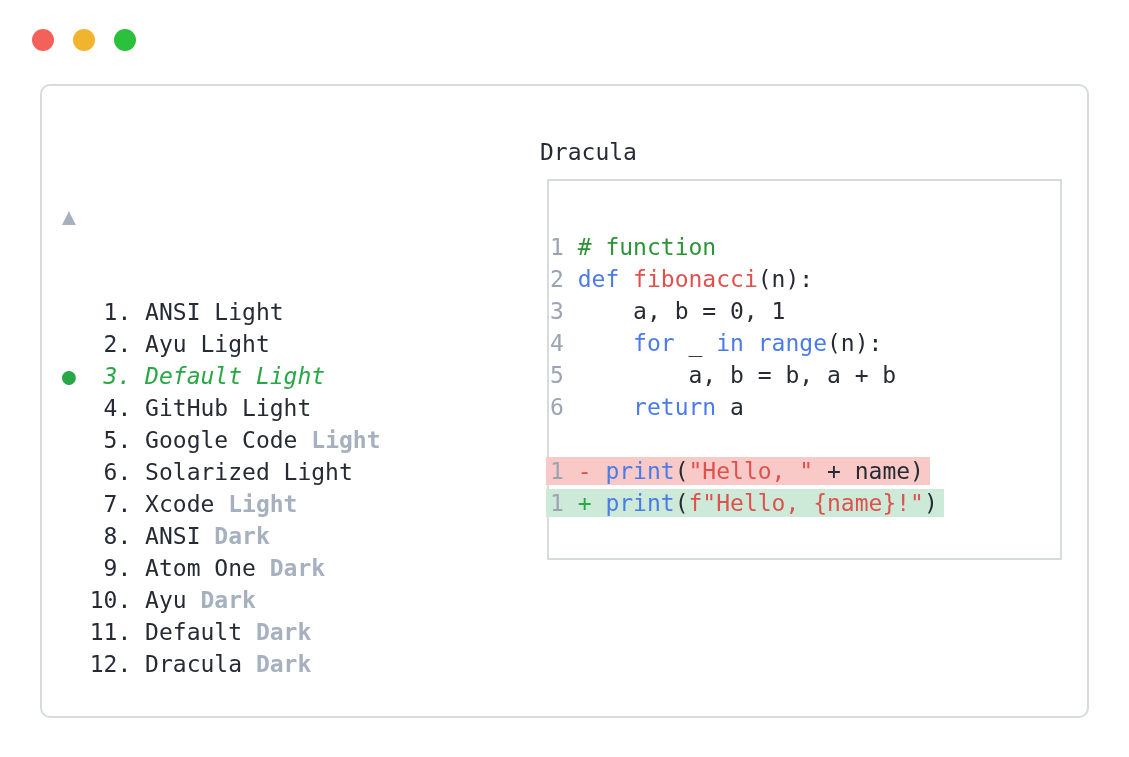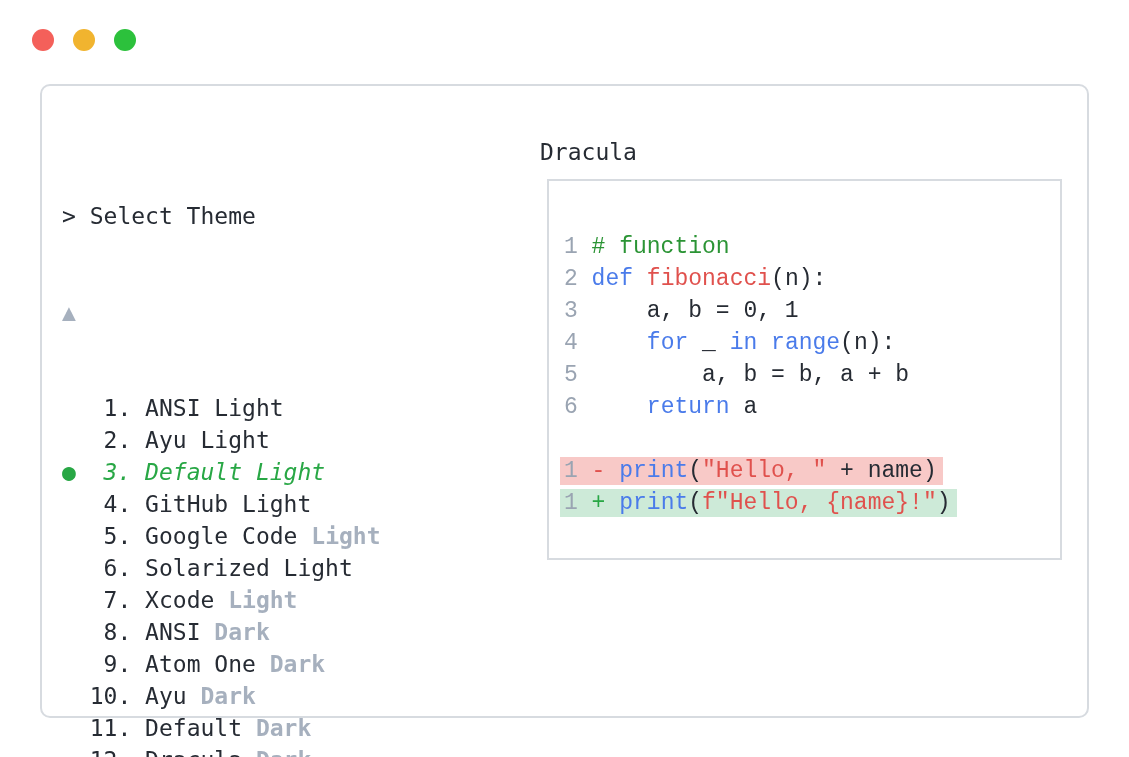--- a/index.html
+++ b/index.html
@@ -35,22 +35,22 @@
 
   .preview-label {
     position:absolute; left:498px; top:50px;
     font-size:23px; line-height:32px; color:var(--text);
   }
   .preview-box {
     position:absolute; left:505px; top:93px; width:515px; height:381px;
     background:#ffffff; border:2px solid var(--border);
   }
   .code {
-    padding:50px 0 0 15px;
-    font-size:23px; line-height:32px; color:var(--text); white-space:pre;font-family:Liberation Mono, monospace;
+    padding:50px 0 0 1px;
+    font-size:23px; line-height:32px; color:var(--text); white-space:pre;
   }
   .ln { color:var(--line-number); }
   .c-comment { color:var(--comment-green); }
   .c-keyword { color:var(--keyword-blue); }
   .c-func    { color:var(--string-red); }
   .c-string  { color:var(--string-red); }
   .c-added   { color:var(--green); }
   .hl { display:inline-block; line-height:28px; padding:0 6px 0 4px; margin-left:-4px; }
   .hl.removed { background:var(--diff-removed-bg); }
   .hl.added   { background:var(--diff-added-bg); }
@@ -62,21 +62,20 @@
 
   <div class="traffic-lights">
     <span class="light red"></span>
     <span class="light yellow"></span>
     <span class="light green"></span>
   </div>
 
   <div class="panel">
 
     <div class="col-left">
-      <div class="row prompt">&gt; Select Theme</div>
       <div class="row scroll-up">▲</div>
       <div id="theme-list"><div class="row theme-row"><span class="bullet"> </span><span class="num">  1. </span><span>ANSI Light</span></div><div class="row theme-row"><span class="bullet"> </span><span class="num">  2. </span><span>Ayu Light</span></div><div class="row theme-row selected"><span class="bullet">●</span><span class="num">  3. </span><span>Default Light</span></div><div class="row theme-row"><span class="bullet"> </span><span class="num">  4. </span><span>GitHub Light</span></div><div class="row theme-row"><span class="bullet"> </span><span class="num">  5. </span><span>Google Code</span><span class="suffix"> Light</span></div><div class="row theme-row"><span class="bullet"> </span><span class="num">  6. </span><span>Solarized Light</span></div><div class="row theme-row"><span class="bullet"> </span><span class="num">  7. </span><span>Xcode</span><span class="suffix"> Light</span></div><div class="row theme-row"><span class="bullet"> </span><span class="num">  8. </span><span>ANSI</span><span class="suffix"> Dark</span></div><div class="row theme-row"><span class="bullet"> </span><span class="num">  9. </span><span>Atom One</span><span class="suffix"> Dark</span></div><div class="row theme-row"><span class="bullet"> </span><span class="num"> 10. </span><span>Ayu</span><span class="suffix"> Dark</span></div><div class="row theme-row"><span class="bullet"> </span><span class="num"> 11. </span><span>Default</span><span class="suffix"> Dark</span></div><div class="row theme-row"><span class="bullet"> </span><span class="num"> 12. </span><span>Dracula</span><span class="suffix"> Dark</span></div></div>
       
       
       
     </div>
 
     <div class="preview-label">Dracula</div>
     <div class="preview-box">
       <div class="code" id="code-preview"><div class="row code-row"><span class="ln">1 </span><span class="c-comment"># function</span></div><div class="row code-row"><span class="ln">2 </span><span class="c-keyword">def</span><span> </span><span class="c-func">fibonacci</span><span>(n):</span></div><div class="row code-row"><span class="ln">3 </span><span>    a, b = 0, 1</span></div><div class="row code-row"><span class="ln">4 </span><span>    </span><span class="c-keyword">for</span><span> _ </span><span class="c-keyword">in</span><span> </span><span class="c-keyword">range</span><span>(n):</span></div><div class="row code-row"><span class="ln">5 </span><span>        a, b = b, a + b</span></div><div class="row code-row"><span class="ln">6 </span><span>    </span><span class="c-keyword">return</span><span> a</span></div><div class="row code-row"></div><div class="row code-row"><span class="hl removed"><span class="ln">1 </span><span class="c-func">- </span><span class="c-keyword">print</span><span>(</span><span class="c-string">"Hello, "</span><span> + name)</span></span></div><div class="row code-row"><span class="hl added"><span class="ln">1 </span><span class="c-added">+ </span><span class="c-keyword">print</span><span>(</span><span class="c-string">f"Hello, {name}!"</span><span>)</span></span></div></div>

